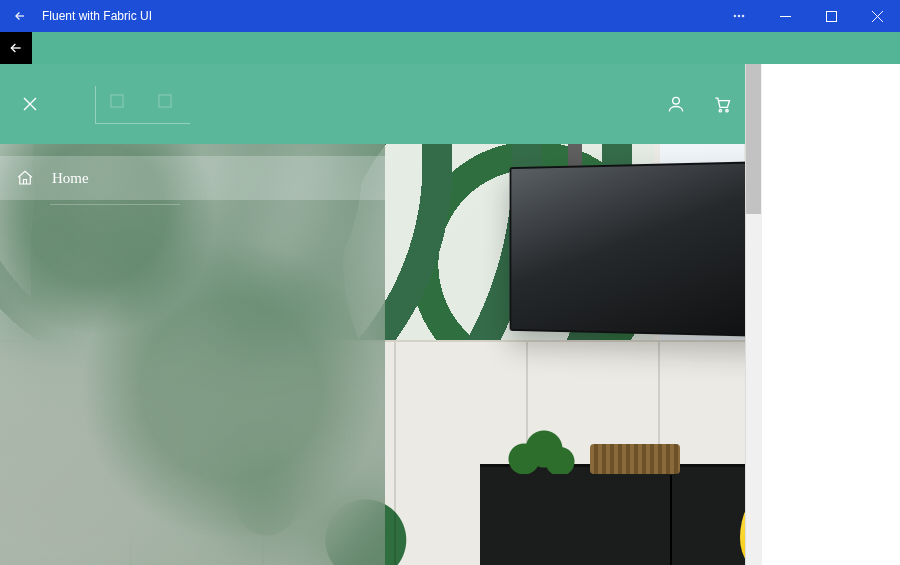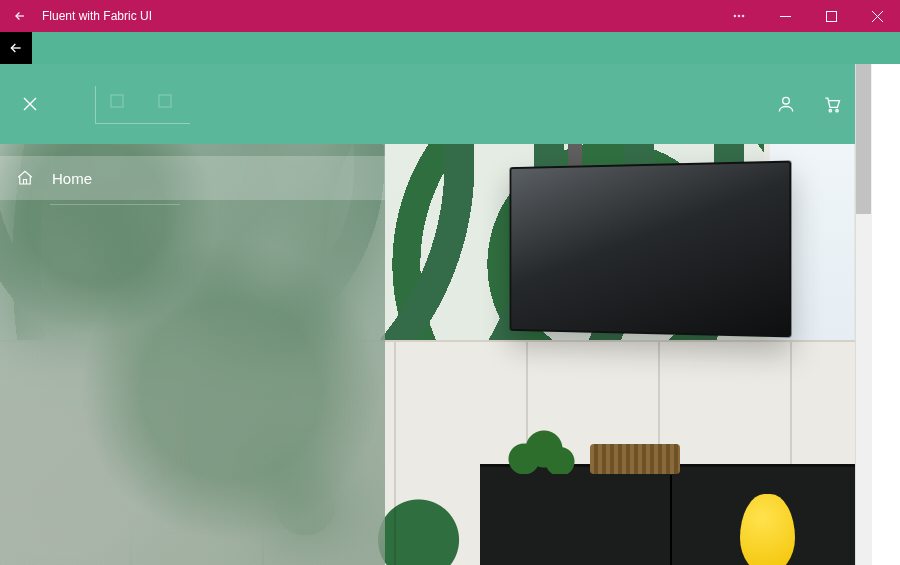--- a/index.html
+++ b/index.html
@@ -1,21 +1,21 @@
 <!DOCTYPE html>
 <html><head>
 <meta charset="utf-8">
 <style>
   * { box-sizing: border-box; margin: 0; padding: 0; }
   html, body { width: 900px; height: 565px; font-family: "Segoe UI", sans-serif; overflow: hidden; background: #fff; }
 
   
   .titlebar {
     height: 32px;
-    background: #be185d;
+    background: #1d4ed8;
     color: #fff;
     display: flex;
     align-items: center;
     font-size: 12px;
     -webkit-user-select: none;
   }
   .titlebar .tb-back { width: 40px; display:flex; align-items:center; justify-content:center; height:100%; }
   .titlebar .tb-title { flex: 1; padding-left: 2px; }
   .titlebar .tb-ctrl { width: 46px; height:100%; display:flex; align-items:center; justify-content:center; font-size:12px; }
   .titlebar svg { stroke: #fff; }
@@ -30,22 +30,23 @@
   }
   .subbar .sub-back {
     width: 32px; height:32px; background:#000; color:#fff;
     display:flex; align-items:center; justify-content:center;
   }
 
   
   .content {
     position: relative;
     height: calc(565px - 64px);
-    width: 872px;
+    width: 762px;
     overflow: hidden;
+    font-family: Liberation Serif, serif;
   }
 
   
   .bg {
     position: absolute; inset:0;
     background:
       radial-gradient(circle at 35% 88%, #2f6f3f 0 30px, transparent 31px),
       radial-gradient(circle at 48% 95%, #2f6f3f 0 40px, transparent 41px),
       linear-gradient(transparent 55%, #eceae4 55% 100%),
       repeating-radial-gradient(circle at 20% 20%, #346b48 0 30px, transparent 30px 90px),

